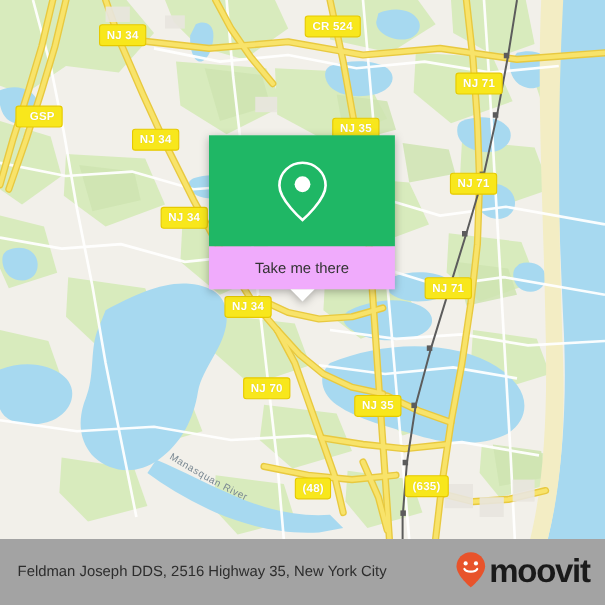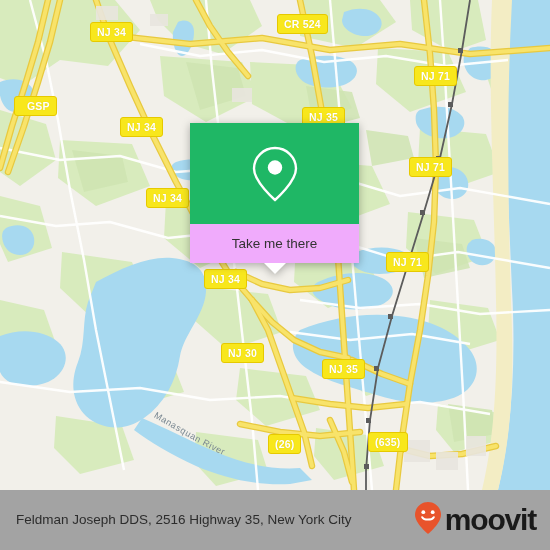--- a/index.html
+++ b/index.html
@@ -299,23 +299,23 @@
         <div class="shield" style="left: 90px; top: 22px;">NJ 34</div>
         <div class="shield" style="left: 277px; top: 14px;">CR 524</div>
         <div class="shield" style="left: 414px; top: 66px;">NJ 71</div>
         <div class="shield" style="left: 14px; top: 96px; padding-left: 12px;">GSP</div>
         <div class="shield" style="left: 302px; top: 107px;">NJ 35</div>
         <div class="shield" style="left: 120px; top: 117px;">NJ 34</div>
         <div class="shield" style="left: 409px; top: 157px;">NJ 71</div>
         <div class="shield" style="left: 146px; top: 188px;">NJ 34</div>
         <div class="shield" style="left: 386px; top: 252px;">NJ 71</div>
         <div class="shield" style="left: 204px; top: 269px;">NJ 34</div>
-        <div class="shield" style="left: 221px; top: 343px;">NJ 30</div>
+        <div class="shield" style="left: 221px; top: 343px;">NJ 70</div>
         <div class="shield" style="left: 322px; top: 359px;">NJ 35</div>
-        <div class="shield" style="left: 268px; top: 434px;">(26)</div>
+        <div class="shield" style="left: 268px; top: 434px;">(48)</div>
         <div class="shield" style="left: 368px; top: 432px;">(635)</div>
       </div>
 
     <div id="popup">
       <div id="popup-top">
         <span id="pin-icon">
           <svg width="54" height="60" viewBox="0 0 54 60">
             <path d="M27,4 C15.5,4 6,13.2 6,24.6 C6,38 27,56 27,56 C27,56 48,38 48,24.6 C48,13.2 38.5,4 27,4 Z" fill="none" stroke="#FFFFFF" stroke-width="2.4"></path>
             <circle cx="27" cy="23.5" r="7.2" fill="#FFFFFF"></circle>
           </svg>

